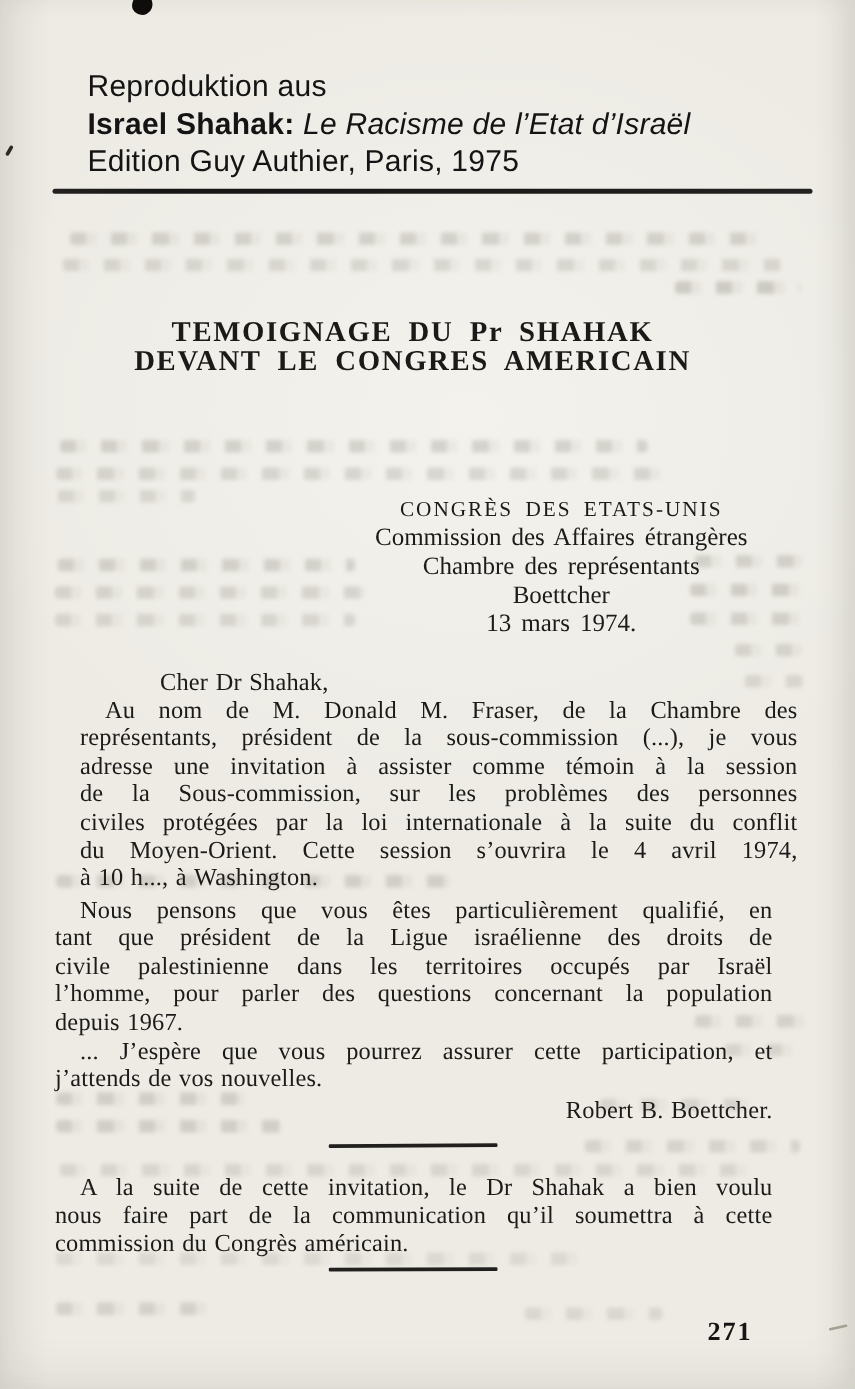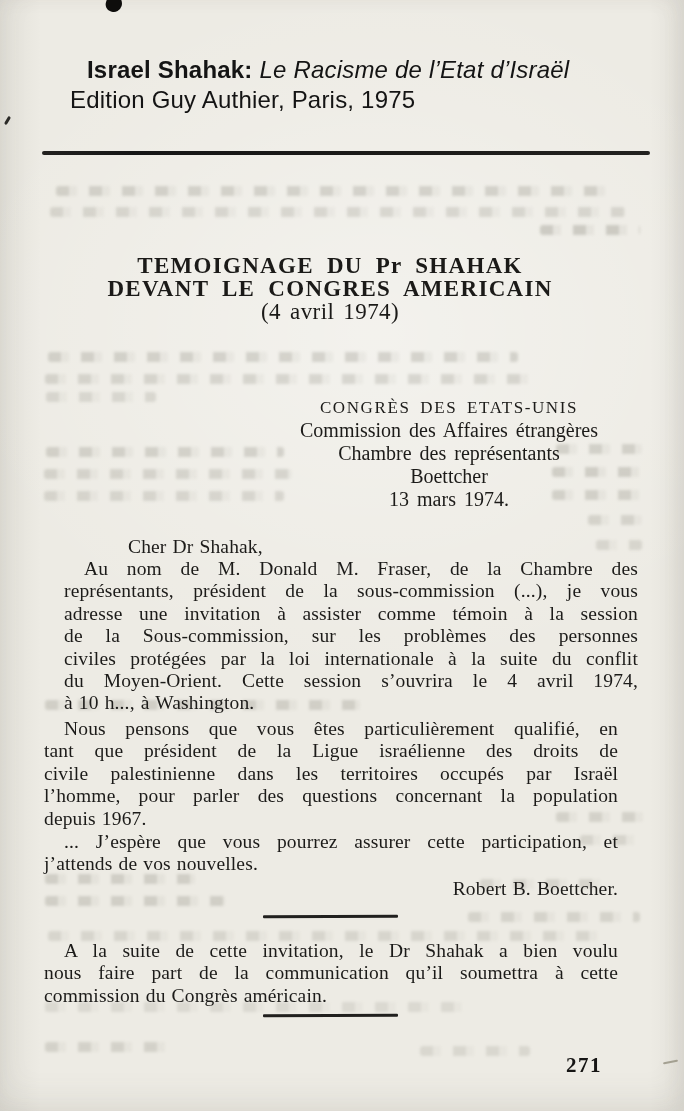--- a/index.html
+++ b/index.html
@@ -20,21 +20,21 @@
     box-shadow: inset 0 -14px 30px rgba(90,88,80,0.08), inset -6px 0 18px rgba(90,88,80,0.05);
   }
 
   
   .prov-header {
     position: absolute; left: 70px; top: 55px;
     font-family: "Liberation Sans", sans-serif;
     font-size: 24px; line-height: 30px; color: #141414;
     letter-spacing: 0.2px; white-space: nowrap;
   }
-  .prov-header .bold   { font-weight: bold; margin-left: 17px; }
+  .prov-header .bold   { font-weight: bold; }
   .prov-header .italic { font-weight: normal; font-style: italic; }
 
   .rule-top {
     position: absolute; left: 42px; top: 151px; width: 608px; height: 4px;
     background: linear-gradient(90deg, #232220, #161616 15%, #1c1b19 60%, #232220);
     border-radius: 2px;
   }
 
   
   .main-title {
@@ -130,30 +130,30 @@
   <div class="bleed" style="left:45px;  top:874px;  width:150px; opacity:.5;"></div>
   <div class="bleed" style="left:480px; top:879px;  width:130px; opacity:.4;"></div>
   <div class="bleed" style="left:45px;  top:896px;  width:180px; opacity:.5;"></div>
   <div class="bleed" style="left:468px; top:912px;  width:172px; opacity:.42;"></div>
   <div class="bleed" style="left:48px;  top:931px;  width:560px; opacity:.38;"></div>
   <div class="bleed" style="left:45px;  top:1002px; width:420px; opacity:.32;"></div>
   <div class="bleed" style="left:45px;  top:1042px; width:122px; opacity:.45;"></div>
   <div class="bleed" style="left:420px; top:1046px; width:110px; opacity:.35;"></div>
 
   <div class="prov-header">
+    <div>Reproduktion aus</div>
     <div><span class="bold">Israel Shahak: </span><span class="italic">Le Racisme de l’Etat d’Israël</span></div>
     <div>Edition Guy Authier, Paris, 1975</div>
   </div>
 
   <div class="rule-top"></div>
 
   <div class="main-title">
     <div>TEMOIGNAGE DU Pr SHAHAK</div>
     <div>DEVANT LE CONGRES AMERICAIN</div>
-    <div class="date-line">(4 avril 1974)</div>
   </div>
 
   <div class="letterhead">
     <div class="org">CONGRÈS DES ETATS-UNIS</div>
     <div>Commission des Affaires étrangères</div>
     <div>Chambre des représentants</div>
     <div>Boettcher</div>
     <div>13 mars 1974.</div>
   </div>
 

